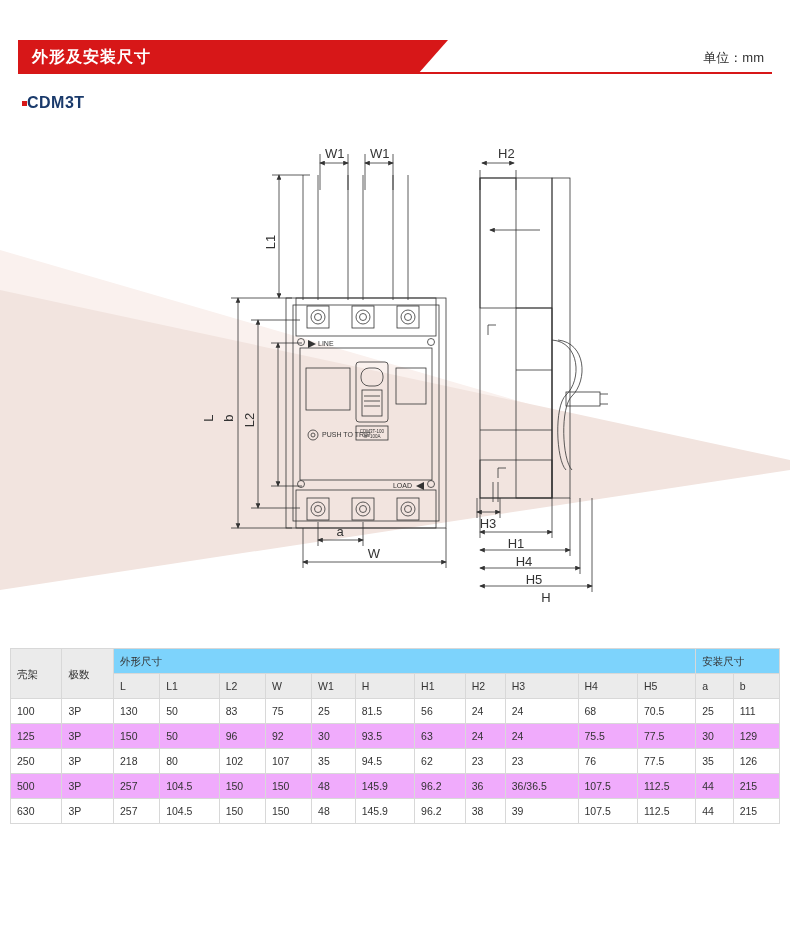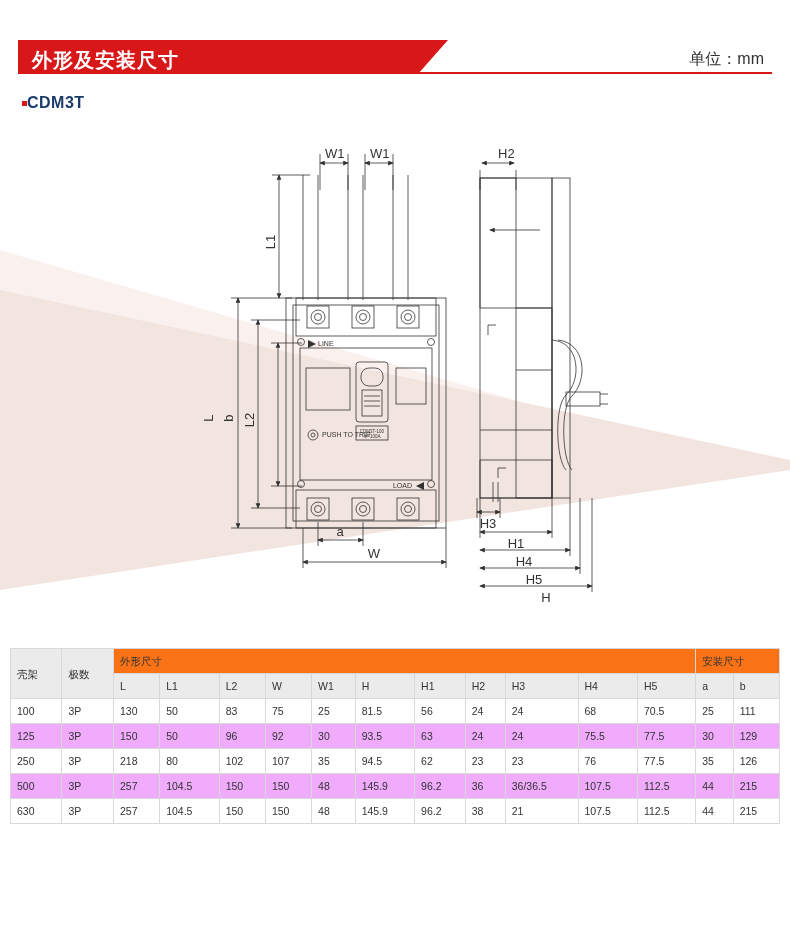--- a/index.html
+++ b/index.html
@@ -58,35 +58,35 @@
     position: absolute;
     left: 0; top: 0;
     width: 430px; height: 34px;
     background: #d71718;
     clip-path: polygon(0 0, 430px 0, 400px 34px, 0 34px);
   }
   .header-title {
     position: absolute;
     left: 14px; top: 7px;
     color: #ffffff;
-    font-size: 20px;
+    font-size: 16px;
     font-weight: bold;
     letter-spacing: 1px;
   }
   .header-line {
     position: absolute;
     left: 0; bottom: 0;
     width: 754px;
     border-bottom: 2px solid #d71718;
   }
   .header-unit {
     position: absolute;
     right: 8px; top: 9px;
     color: #333;
-    font-size: 16px;
+    font-size: 13px;
   }
 
   
   .model-label {
     position: absolute;
     left: 22px; top: 94px;
     z-index: 5;
     display: flex;
     align-items: center;
   }
@@ -132,21 +132,21 @@
   }
   table.spec .cell {
     padding: 5px 6px;
     line-height: 14px;
     white-space: nowrap;
   }
   .hdr-gray {
     background: #ebebeb;
   }
   .hdr-group {
-    background: #f97316;
+    background: #7dd3fc;
   }
   tr.row-alt td { background: #f0abfc; }
   tr.row-norm td { background: #ffffff; border-radius: 11px; }
   td.c { text-align: left; }
 </style>
 </head>
 <body>
 
 <div class="page">
 
@@ -623,21 +623,21 @@
           <td class="c">
               <div class="cell">145.9</div>
             </td>
           <td class="c">
               <div class="cell">96.2</div>
             </td>
           <td class="c">
               <div class="cell">38</div>
             </td>
           <td class="c">
-              <div class="cell">21</div>
+              <div class="cell">39</div>
             </td>
           <td class="c">
               <div class="cell">107.5</div>
             </td>
           <td class="c">
               <div class="cell">112.5</div>
             </td>
           <td class="c">
               <div class="cell">44</div>
             </td>

